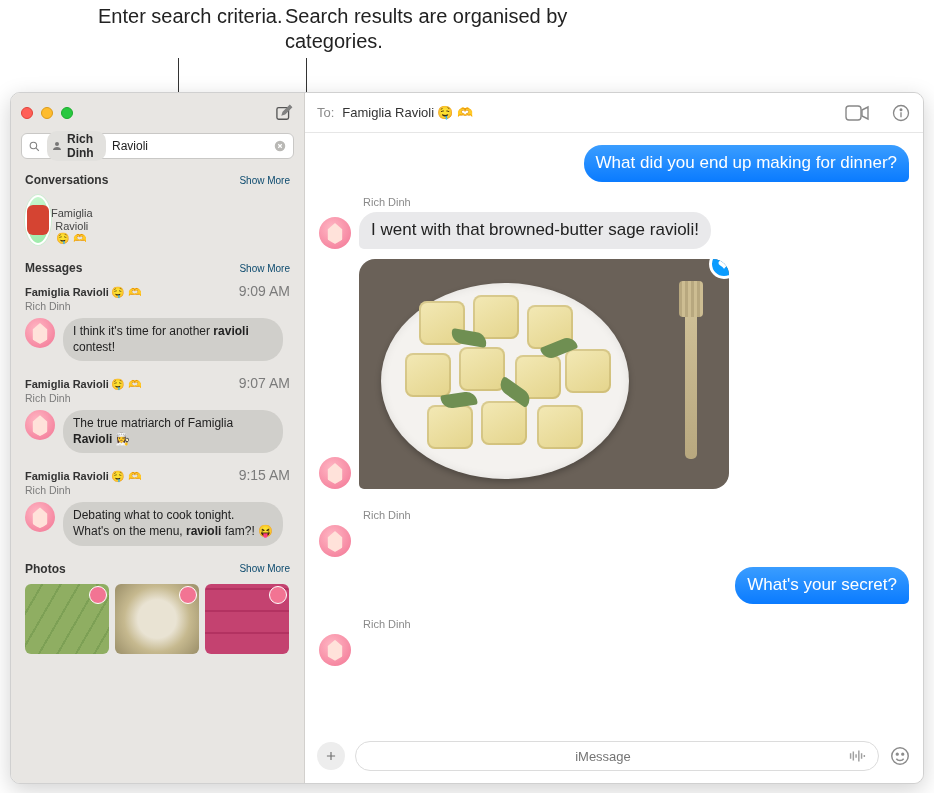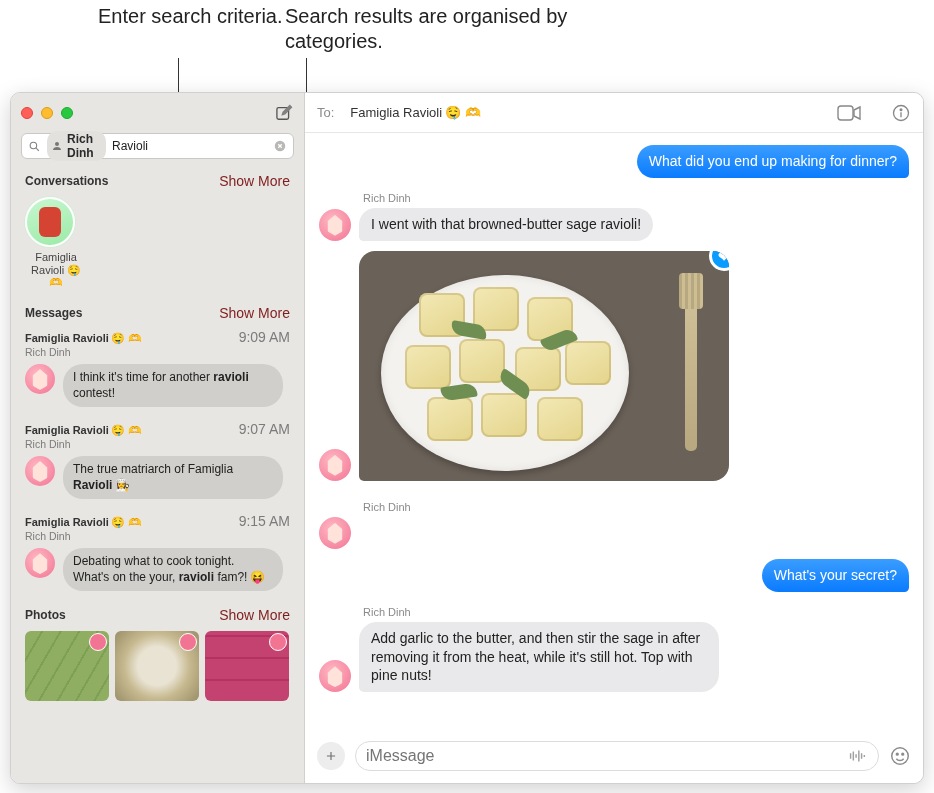--- a/index.html
+++ b/index.html
@@ -94,24 +94,24 @@
   .searchbar .token .person { font-size:11px; color:#666; }
   .searchbar .query { flex:1; border:none; outline:none; font-size:12px; background:transparent; color:#222; }
   .searchbar .clear { color:#999; cursor:pointer; font-size:13px; }
 
   .cat-header {
     display:flex; align-items:center; justify-content:space-between;
     padding: 6px 14px 4px 14px;
     font-size: 12px;
   }
   .cat-title { font-weight:600; color:#333; }
-  .show-more { color:#7f1d1d; font-size:14px; cursor:pointer; }
+  .show-more { color:#0c4a6e; font-size:10px; cursor:pointer; }
 
   .conv-row {
-    display:flex; flex-direction:column; align-items:flex-start;
+    display:flex; flex-direction:row; align-items:flex-end;
     width: 76px; padding: 4px 0 10px 14px;
   }
   .conv-avatar {
     width: 50px; height:50px; border-radius:50%;
     background: linear-gradient(160deg,#c7f7cf,#9ceaa8);
     display:flex; align-items:center; justify-content:center;
     border: 2px solid #fff;
     box-shadow: 0 0 0 1px #cfeed4;
   }
   .conv-avatar .can {
@@ -165,21 +165,21 @@
   .thumb2 { background: radial-gradient(circle at 50% 50%, #e9e3d3 35%, #c6b98f 60%, #9a8e68 100%); }
   .thumb3 { background: repeating-linear-gradient(0deg, #c44270 0 20px, #b33261 20px 22px); }
 
   
   .convo {
     flex:1; display:flex; flex-direction:column; background:#ffffff;
   }
   .convo-header {
     height: 40px; display:flex; align-items:center; padding: 0 12px;
     border-bottom: 1px solid #e6e6e6;
-    gap:16px;
+    gap:8px;
     font-size:13px;
   }
   .to-label { color:#8b8b8b; }
   .to-name { color:#333; font-weight:500; }
   .hdr-spacer { flex:1; }
   .hdr-icon { color:#888; margin-left:14px; }
 
   .thread {
     flex:1; overflow:hidden; padding: 12px 14px 4px 14px; display:flex; flex-direction:column; gap:2px;
   }
@@ -192,21 +192,21 @@
     position:relative; overflow:hidden;
   }
   .av::after {
     content:""; position:absolute; inset:6px 7px 5px 7px;
     background:#ffe2da; border-radius:50%;
     clip-path: polygon(50% 0, 90% 30%, 90% 80%, 50% 100%, 10% 80%, 10% 30%);
   }
   .sender-label { font-size:11px; color:#8a8a8a; margin: 4px 0 2px 44px; }
 
   .bubble {
-    max-width: 400px; padding: 7px 12px; border-radius:18px; font-size:14px; line-height:1.35;
+    max-width: 400px; padding: 7px 12px; border-radius:18px; font-size:17px; line-height:1.35;
   }
   .bubble.in  { background:#e9e9eb; color:#222; border-bottom-left-radius:5px; }
   .bubble.out { background:#1f8cff; background:linear-gradient(#3a9dff,#0a7bff); color:#fff; border-bottom-right-radius:5px; }
 
   
   .photo-bubble {
     width:370px; height:230px; border-radius:16px; background:#6a6158;
     position:relative; overflow:hidden; border-bottom-left-radius:5px;
   }
   .plate {
@@ -246,21 +246,21 @@
     padding: 8px 12px 12px 12px;
   }
   .round-btn {
     width:28px; height:28px; border-radius:50%; background:#ededed;
     display:flex; align-items:center; justify-content:center; color:#707070;
   }
   .compose-field {
     flex:1; height:30px; border:1px solid #dcdcdc; border-radius:16px; display:flex; align-items:center; padding:0 10px;
   }
   .compose-field input {
-    border:none; outline:none; flex:1; font-size:16px; background:transparent;
+    border:none; outline:none; flex:1; font-size:13px; background:transparent;text-align:center;
   }
   .compose-field .wf { color:#a0a0a0; margin-left:6px; }
   .emoji-btn { color:#8c8c8c; }
 
   svg { display:block; }
 </style>
 </head>
 <body>
 
 <div class="callouts">
@@ -360,21 +360,21 @@
 
     <div class="msg-item">
       <div class="msg-top-row">
         <span class="msg-group-name">Famiglia Ravioli 🤤 🫶</span>
         <span class="msg-time">9:15 AM</span>
       </div>
       <div class="msg-sender-small">Rich Dinh</div>
       <div class="msg-body-row">
         <div class="sm-avatar"></div>
         <div class="msg-bubble">
-          <span>Debating what to cook tonight. What's on the your, </span><b>ravioli</b><span> fam?! 😝</span>
+          <span>Debating what to cook tonight. What's on the menu, </span><b>ravioli</b><span> fam?! 😝</span>
         </div>
       </div>
     </div>
 
     <div class="cat-header">
       <span class="cat-title">Photos</span>
       <span class="show-more">Show More</span>
     </div>
     <div class="photos-strip">
       <div class="photo-thumb thumb1">
@@ -453,21 +453,20 @@
         <div class="av"></div>
       </div>
 
       <div class="row out">
         <div class="bubble out">What's your secret?</div>
       </div>
 
       <div class="sender-label">Rich Dinh</div>
       <div class="row">
         <div class="av"></div>
-        <div class="bubble in" style="max-width:360px;">Add garlic to the butter, and then stir the sage in after removing it from the heat, while it's still hot. Top with pine nuts!</div>
       </div>
 
     </div>
 
     <div class="compose">
       <div class="round-btn">
         <svg width="14" height="14" viewBox="0 0 24 24" stroke="currentColor" stroke-width="2">
             <path d="M12 5v14M5 12h14"></path>
           </svg>
       </div>

